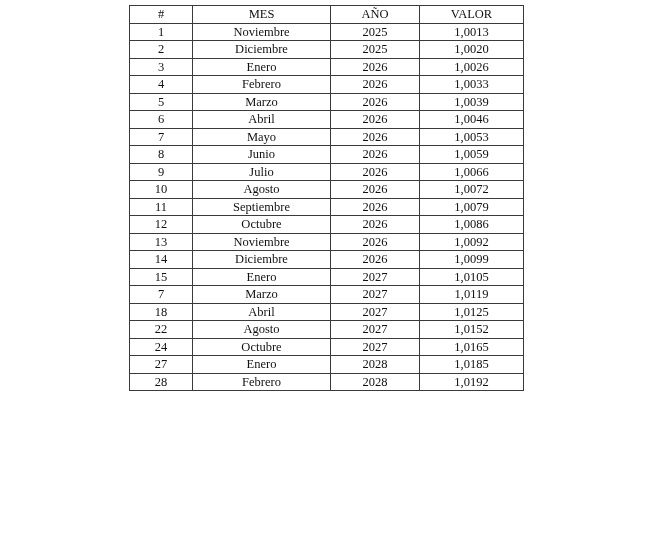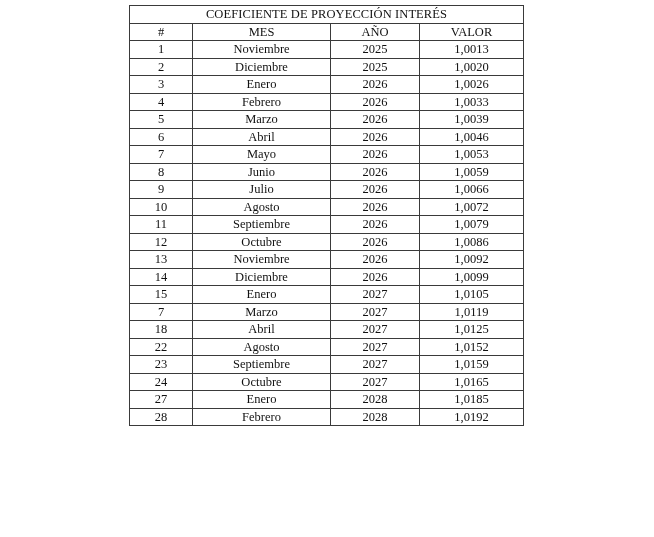--- a/index.html
+++ b/index.html
@@ -49,23 +49,20 @@
 <body>
 
 <table class="coef-table">
   <colgroup>
     <col class="c-num">
     <col class="c-mes">
     <col class="c-ano">
     <col class="c-val">
   </colgroup>
   <thead>
-    <tr>
-      <th colspan="4" class="title-cell">COEFICIENTE DE PROYECCIÓN INTERÉS</th>
-    </tr>
     <tr>
       <th>#</th>
       <th>MES</th>
       <th>AÑO</th>
       <th>VALOR</th>
     </tr>
   </thead>
   <tbody id="table-body">
       <tr>
         <td>1</td>
@@ -169,26 +166,20 @@
         <td>2027</td>
         <td>1,0125</td>
       </tr>
       <tr>
         <td>22</td>
         <td>Agosto</td>
         <td>2027</td>
         <td>1,0152</td>
       </tr>
       <tr>
-        <td>23</td>
-        <td>Septiembre</td>
-        <td>2027</td>
-        <td>1,0159</td>
-      </tr>
-      <tr>
         <td>24</td>
         <td>Octubre</td>
         <td>2027</td>
         <td>1,0165</td>
       </tr>
       <tr>
         <td>27</td>
         <td>Enero</td>
         <td>2028</td>
         <td>1,0185</td>

